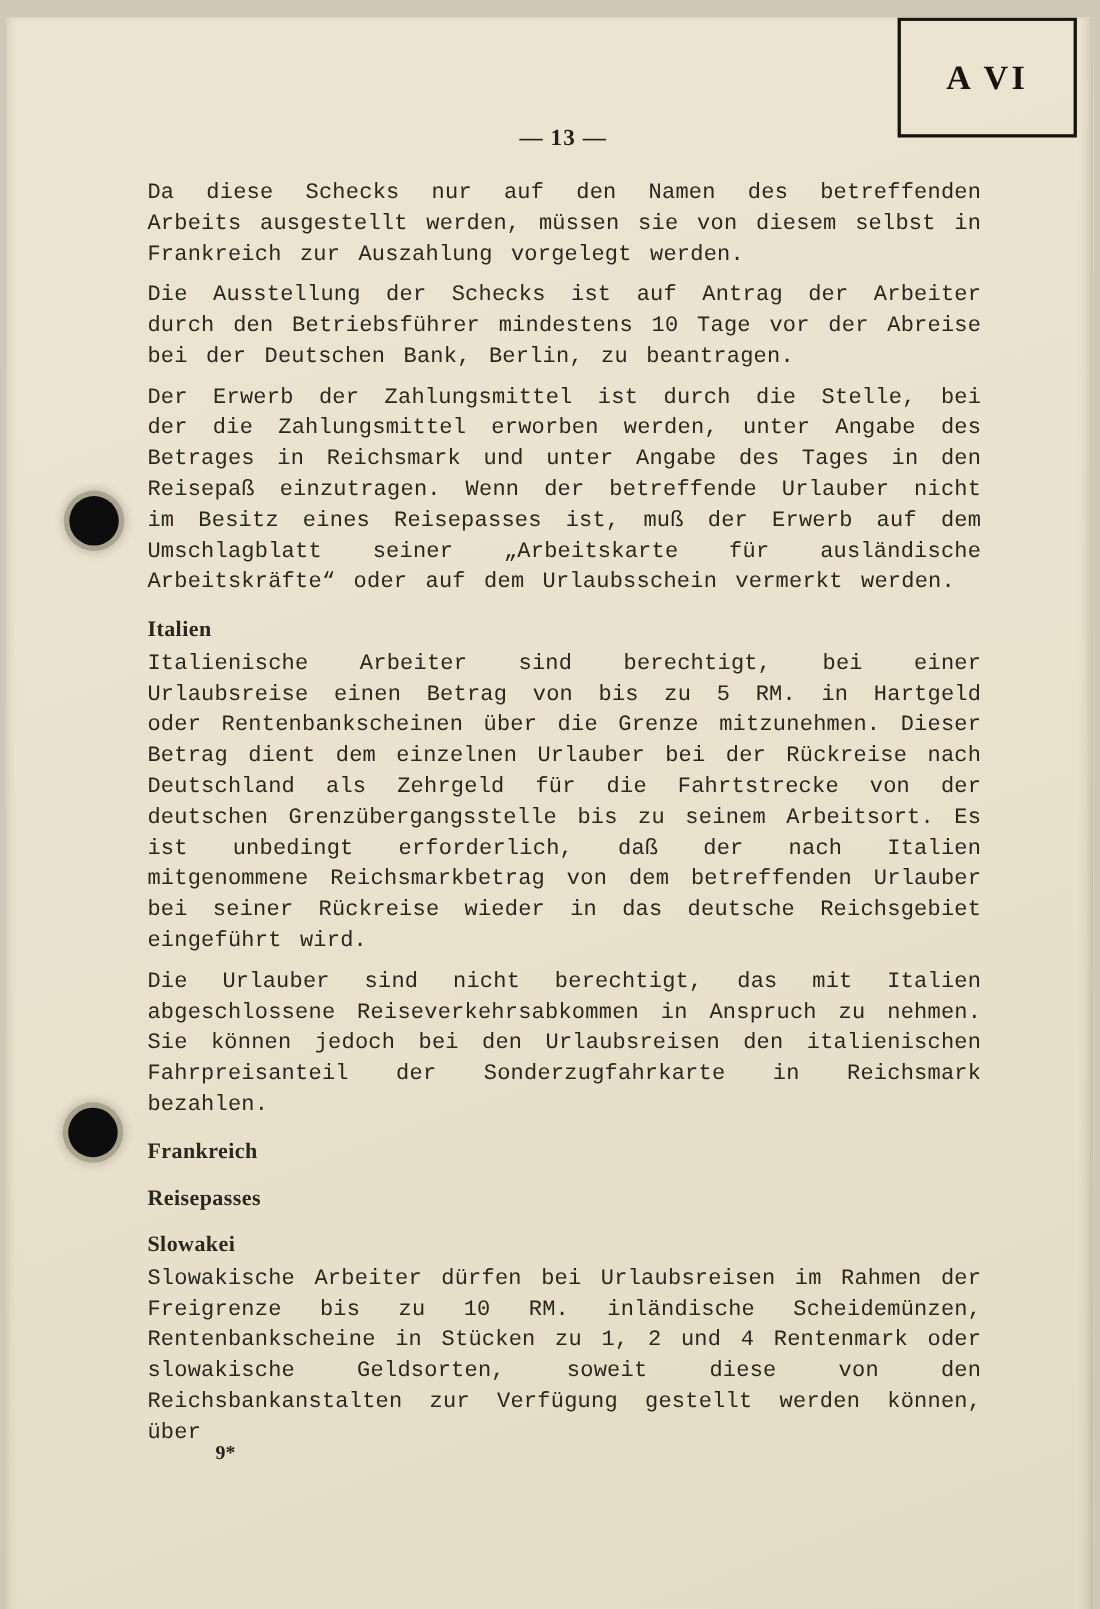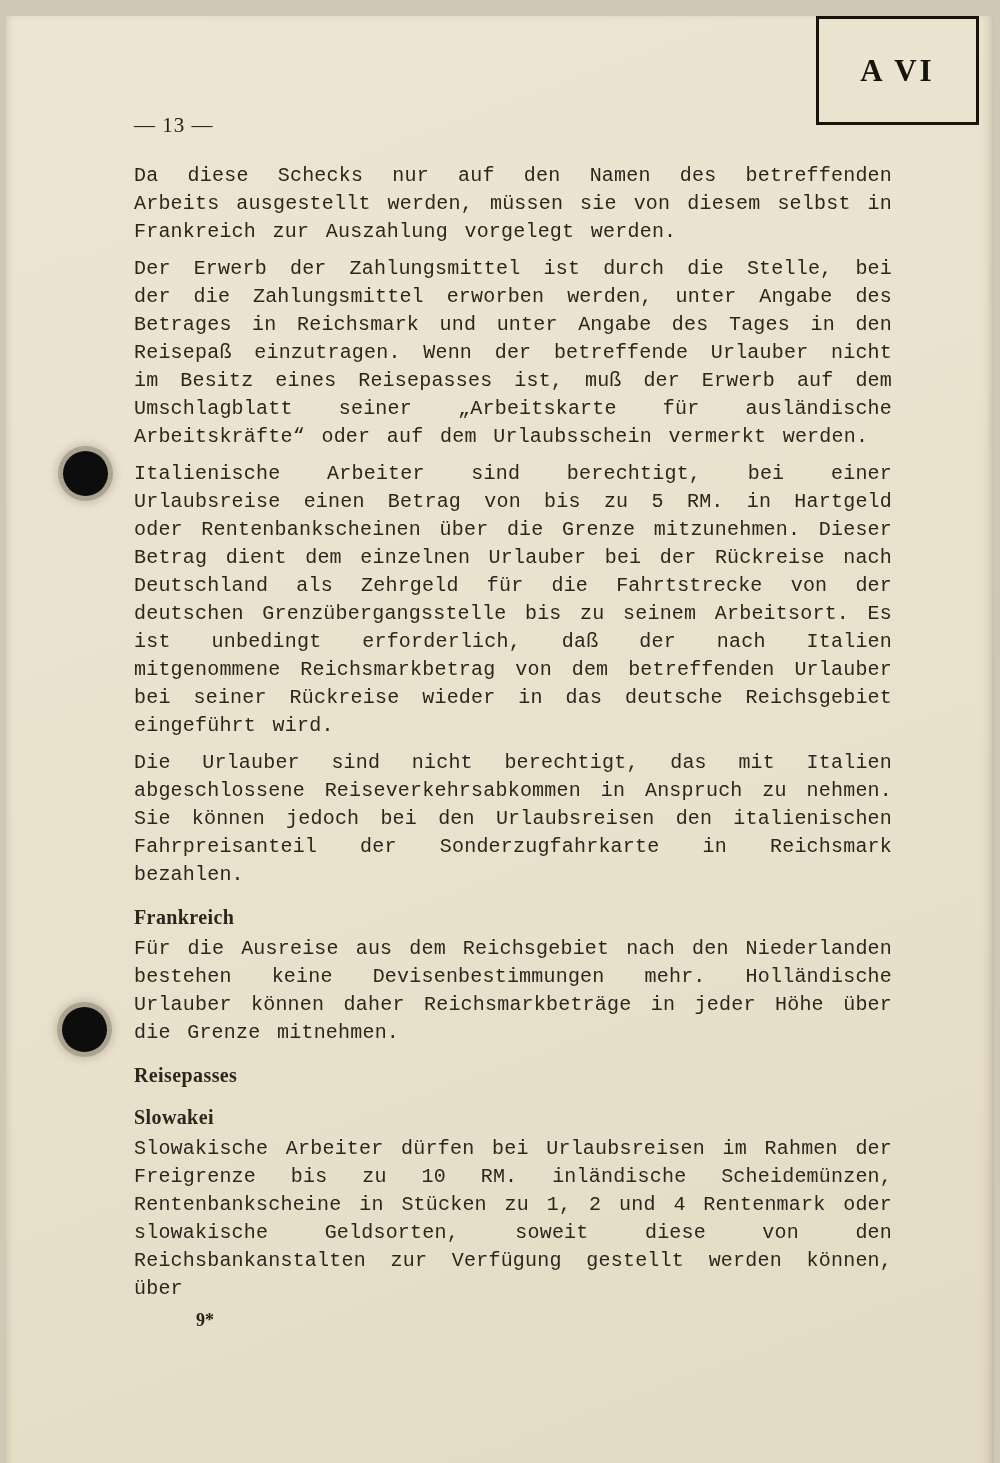--- a/index.html
+++ b/index.html
@@ -37,22 +37,23 @@
     font-weight: bold;
     font-size: 31px;
     letter-spacing: 3px;
     color: #17140d;
   }
   .page-number {
     position: absolute;
     top: 97px;
     left: 128px;
     width: 756px;
+    text-align: center;
     font-size: 21px;
-    font-weight: normal;
+    font-weight: bold;
     letter-spacing: 1px;
     color: #26221a;
   }
   .text-block {
     position: absolute;
     top: 146px;
     left: 128px;
     width: 758px;
     font-size: 20px;
     line-height: 28px;
@@ -102,27 +103,28 @@
     <span class="corner-label">A VI</span>
   </div>
 
   <div class="page-number">— 13 —</div>
 
   <span class="hole hole-top"></span>
   <span class="hole hole-bottom"></span>
 
   <div class="text-block">
     <p>Da diese Schecks nur auf den Namen des betreffenden Arbeits ausgestellt werden, müssen sie von diesem selbst in Frankreich zur Auszahlung vorgelegt werden.</p>
+    <p>Die Ausstellung der Schecks ist auf Antrag der Arbeiter durch den Betriebsführer mindestens 10 Tage vor der Abreise bei der Deutschen Bank, Berlin, zu beantragen.</p>
     <p>Der Erwerb der Zahlungsmittel ist durch die Stelle, bei der die Zahlungsmittel erworben werden, unter Angabe des Betrages in Reichsmark und unter Angabe des Tages in den Reisepaß einzutragen. Wenn der betreffende Urlauber nicht im Besitz eines Reisepasses ist, muß der Erwerb auf dem Umschlagblatt seiner „Arbeitskarte für ausländische Arbeitskräfte“ oder auf dem Urlaubsschein vermerkt werden.</p>
 
+    <h3>Italien</h3>
     <p>Italienische Arbeiter sind berechtigt, bei einer Urlaubsreise einen Betrag von bis zu 5 RM. in Hartgeld oder Rentenbankscheinen über die Grenze mitzunehmen. Dieser Betrag dient dem einzelnen Urlauber bei der Rückreise nach Deutschland als Zehrgeld für die Fahrtstrecke von der deutschen Grenzübergangsstelle bis zu seinem Arbeitsort. Es ist unbedingt erforderlich, daß der nach Italien mitgenommene Reichsmarkbetrag von dem betreffenden Urlauber bei seiner Rückreise wieder in das deutsche Reichsgebiet eingeführt wird.</p>
     <p>Die Urlauber sind nicht berechtigt, das mit Italien abgeschlossene Reiseverkehrsabkommen in Anspruch zu nehmen. Sie können jedoch bei den Urlaubsreisen den italienischen Fahrpreisanteil der Sonderzugfahrkarte in Reichsmark bezahlen.</p>
 
     <h3>Frankreich</h3>
-    <p>Für die Ausreise aus dem Reichsgebiet nach den Niederlanden bestehen keine Devisenbestimmungen mehr. Holländische Urlauber können daher Reichsmarkbeträge in jeder Höhe über die Grenze mitnehmen.</p>
 
     <h3>Reisepasses</h3>
 
     <h3>Slowakei</h3>
     <p>Slowakische Arbeiter dürfen bei Urlaubsreisen im Rahmen der Freigrenze bis zu 10 RM. inländische Scheidemünzen, Rentenbankscheine in Stücken zu 1, 2 und 4 Rentenmark oder slowakische Geldsorten, soweit diese von den Reichsbankanstalten zur Verfügung gestellt werden können, über</p>
   </div>
 
   <div class="signature">9*</div>
 
 </div>

